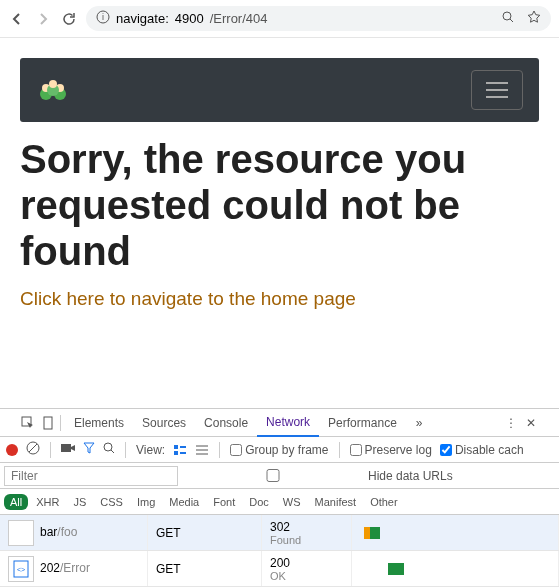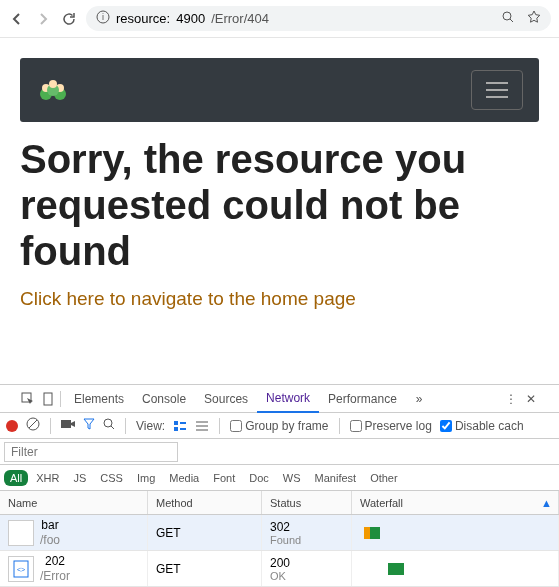--- a/index.html
+++ b/index.html
@@ -52,21 +52,21 @@
 .col-method { width: 114px; }
 .col-status { width: 90px; }
 .col-waterfall { flex: 1; position: relative; }
 .sort-ind { position: absolute; right: 6px; color: #1a73e8; }
 
 .dt-row { display: flex; height: 36px; border-bottom: 1px solid #e5e5e5; }
 .dt-row.sel { background: #eaf1fb; }
 .dt-row > div { padding: 3px 8px; border-right: 1px solid #eee; display: flex; align-items: center; }
 .dt-row .col-name { gap: 6px; }
 .file-icon { width: 26px; height: 26px; border: 1px solid #ccc; background: #fff; flex-shrink: 0; display:flex;align-items:center;justify-content:center; }
-.name-text { display: flex; flex-direction: column; line-height: 1.2; text-align: center; }
+.name-text { display: flex; flex-direction: row; line-height: 1.2; }
 .name-text .sub { color: #888; font-size: 12px; }
 .col-status .sub { color: #888; font-size: 11px; display:block; }
 .wf-bar { height: 12px; display: inline-block; }
 </style>
 </head>
 <body>
 
 <div class="browser-bar">
   <div class="nav-btn">
       <svg width="16" height="16" viewBox="0 0 16 16">
@@ -81,21 +81,21 @@
   <div class="nav-btn">
       <svg width="16" height="16" viewBox="0 0 16 16">
         <path d="M13 8a5 5 0 1 1-1.5-3.5M13 2v4h-4" stroke="#555" stroke-width="1.5" fill="none"></path>
       </svg>
     </div>
   <div class="url-bar">
     <span><svg width="14" height="14" viewBox="0 0 14 14">
           <circle cx="7" cy="7" r="6" stroke="#555" fill="none"></circle>
           <text x="7" y="10" text-anchor="middle" font-size="9" fill="#555">i</text>
         </svg></span>
-    <span class="host">resource:</span>
+    <span class="host">navigate:</span>
       <span class="host">4900</span>
       <span class="path">/Error/404</span>
     <span style="flex:1"></span>
     <span><svg width="14" height="14" viewBox="0 0 14 14">
           <circle cx="6" cy="6" r="4" stroke="#555" fill="none"></circle>
           <line x1="9" y1="9" x2="12" y2="12" stroke="#555"></line>
         </svg></span>
     <span style="margin-left:6px"><svg width="14" height="14" viewBox="0 0 14 14">
           <path d="M7 1l1.8 3.7 4 .6-3 2.9.7 4L7 10.3 3.5 12.2l.7-4-3-2.9 4-.6z" stroke="#555" fill="none"></path>
         </svg></span>
@@ -135,22 +135,22 @@
         </svg>
       </span>
     <span class="icon">
         <svg width="14" height="14" viewBox="0 0 14 14">
           <rect x="3" y="1" width="8" height="12" stroke="#555" fill="none"></rect>
         </svg>
       </span>
     <span class="sep" style="width:1px;height:16px;background:#ccc"></span>
     <div id="dt-tabs-container" style="display:flex">
         <div class="tab">Elements</div>
+        <div class="tab">Sources</div>
         <div class="tab">Console</div>
-        <div class="tab">Sources</div>
         <div class="tab active">Network</div>
         <div class="tab">Performance</div>
       </div>
     <span style="padding:0 6px">»</span>
     <span class="spacer"></span>
     <span class="icon">⋮</span>
     <span class="icon">✕</span>
   </div>
 
   <div class="dt-toolbar">
@@ -199,45 +199,40 @@
         <span>Preserve log</span>
       </label>
     <label>
         <input type="checkbox" checked="" style="">
         <span>Disable cach</span>
       </label>
   </div>
 
   <div class="dt-filter-row">
     <input type="text" placeholder="Filter" style="">
+    <label>
+        <input type="checkbox" style="">
+        <span>Hide data URLs</span>
+      </label>
   </div>
 
   <div class="dt-types" id="dt-types">
       <span class="chip active">All</span>
       <span class="chip">XHR</span>
       <span class="chip">JS</span>
       <span class="chip">CSS</span>
       <span class="chip">Img</span>
       <span class="chip">Media</span>
       <span class="chip">Font</span>
       <span class="chip">Doc</span>
       <span class="chip">WS</span>
       <span class="chip">Manifest</span>
       <span class="chip">Other</span>
     </div>
 
-  <div class="dt-grid-head">
-    <div class="col-name">Name</div>
-    <div class="col-method">Method</div>
-    <div class="col-status">Status</div>
-    <div class="col-waterfall">
-        <span>Waterfall</span>
-        <span class="sort-ind">▲</span>
-      </div>
-  </div>
 
   <div id="dt-rows">
       <div class="dt-row sel">
         <div class="col-name">
           <span class="file-icon"></span>
           <span class="name-text">
             <span>bar</span>
             <span class="sub">/foo</span>
           </span>
         </div>

